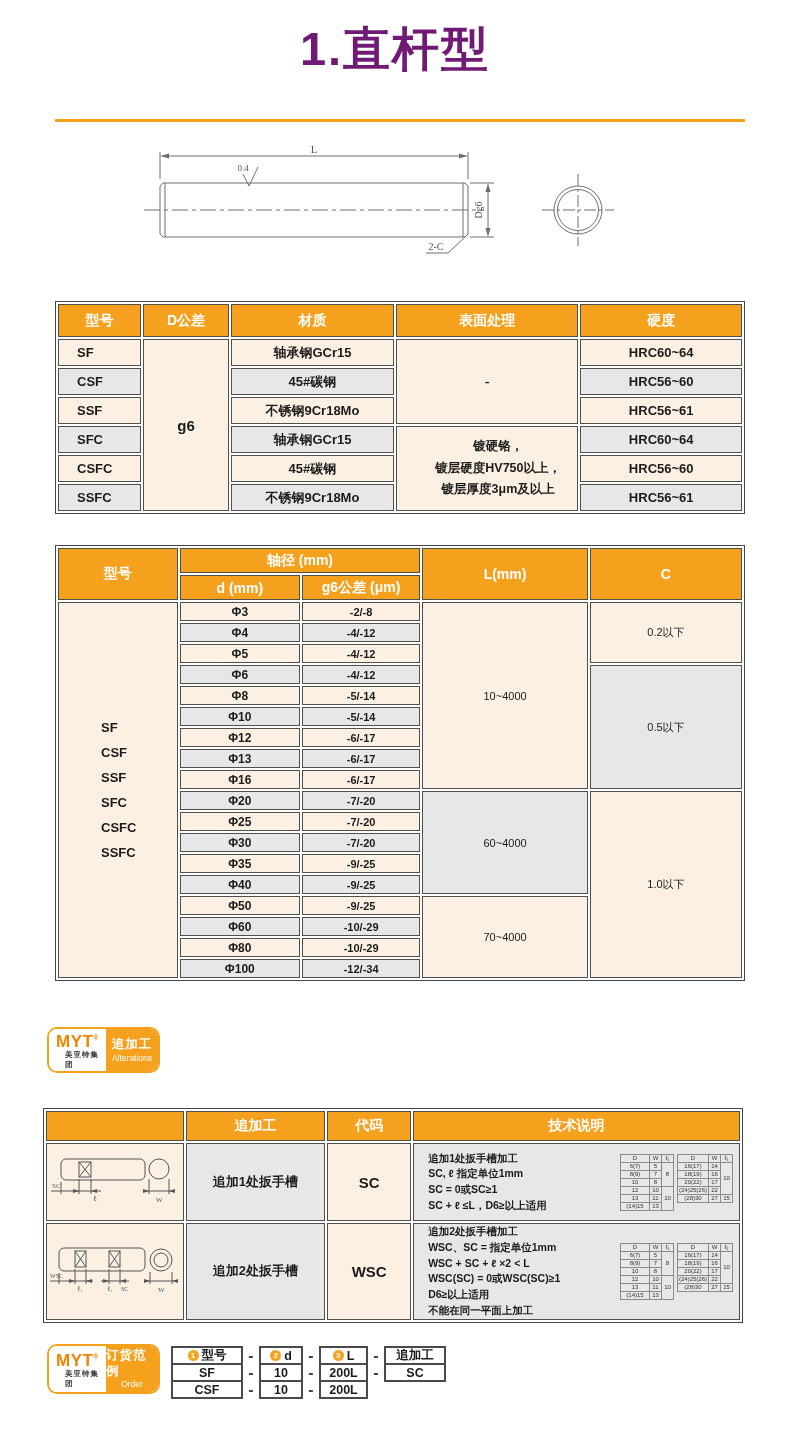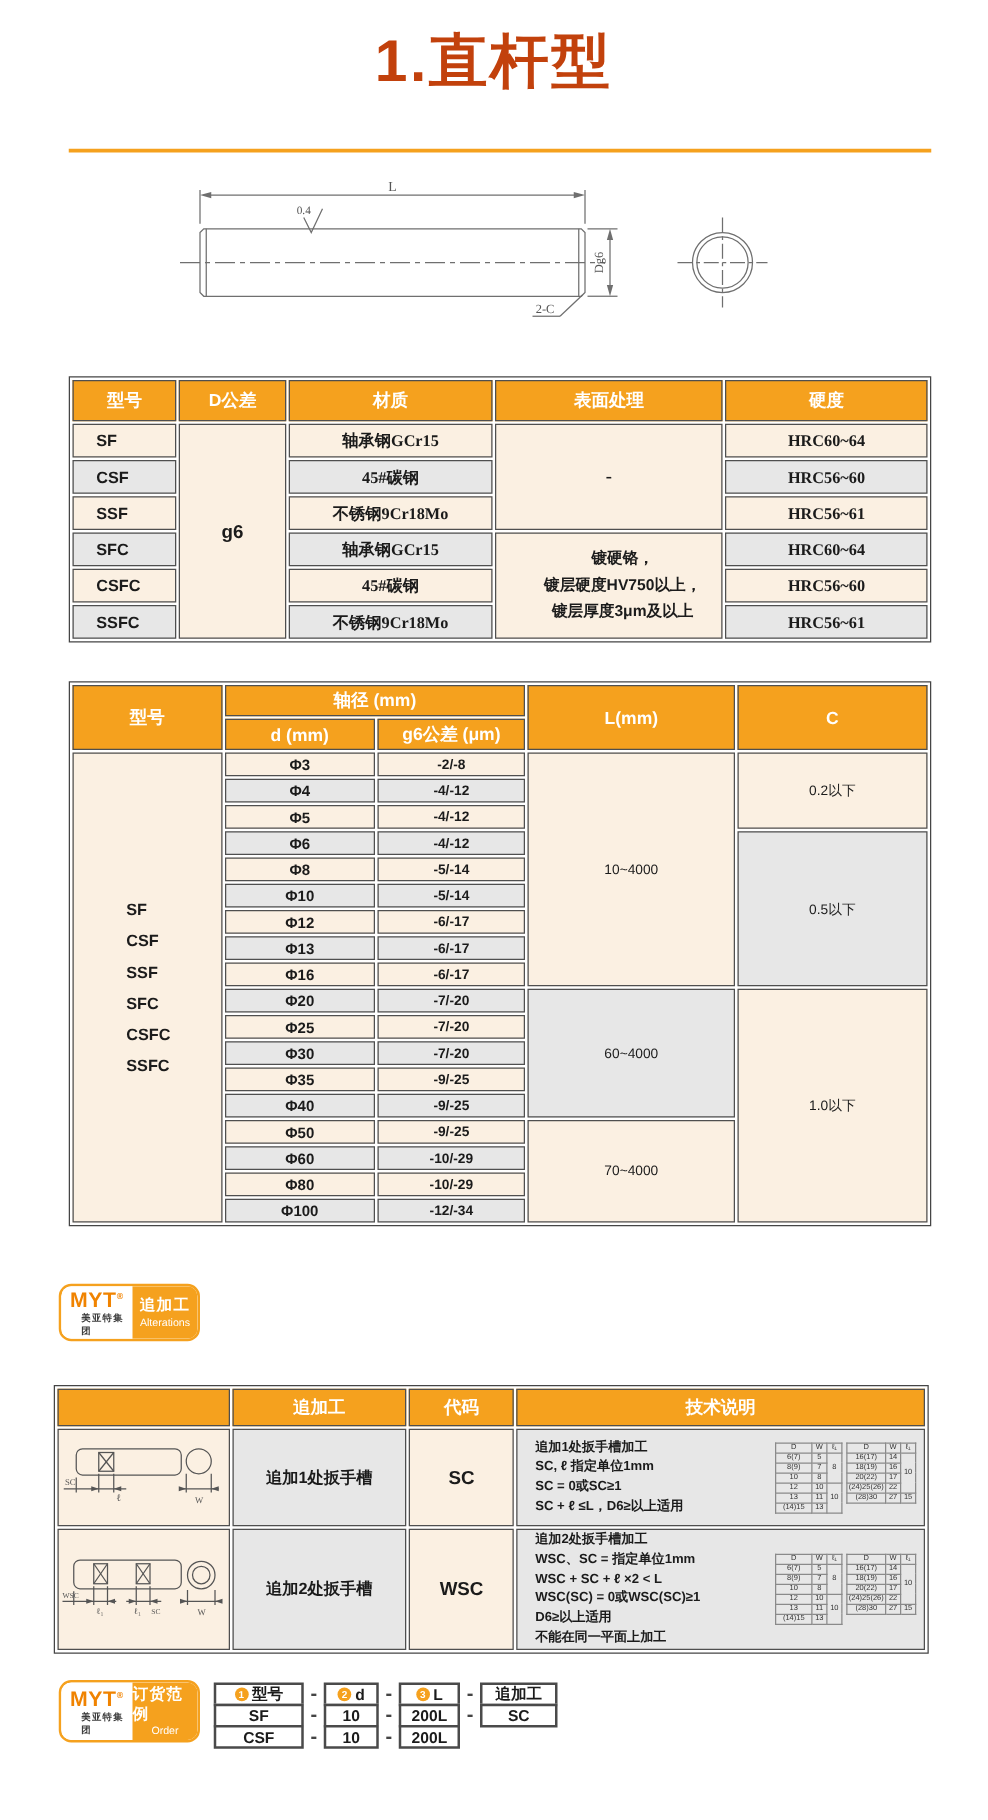--- a/index.html
+++ b/index.html
@@ -2,38 +2,38 @@
 <html><head>
 <meta charset="utf-8">
 <style>
   html,body{margin:0;padding:0;}
   body{width:790px;height:1456px;position:relative;background:#fff;
        font-family:"Liberation Sans",sans-serif;color:#1b1b1b;overflow:hidden;}
   .abs{position:absolute;}
 
   
   .page-title{top:18px;left:0;width:790px;text-align:center;
-    font-size:47px;font-weight:bold;color:#c2410c;letter-spacing:2px;}
+    font-size:47px;font-weight:bold;color:#701a75;letter-spacing:2px;}
   .divider{top:119px;left:55px;width:690px;height:3px;background:#F5A11E;}
 
   
   table.dt{border-collapse:separate;border-spacing:2px;table-layout:fixed;
     background:#fff;border:1px solid #454545;}
   table.dt td,table.dt th{border:1px solid #4f4f4f;text-align:center;
     vertical-align:middle;padding:0;overflow:hidden;}
   .hd{background:#F5A11E;color:#fff;font-weight:bold;font-size:14px;}
   .cream{background:#FBF0E2;}
   .grey{background:#E7E7E7;}
 
   
   .t1{top:301px;left:55px;width:690px;}
   .t1 tr{height:27px;}
   .t1 tr.hrow{height:33px;}
   .t1 .model{font-weight:bold;font-size:13px;text-align:left;padding-left:18px;}
-  .t1 .mat,.t1 .hardn{font-size:13px;font-weight:600;font-family:Liberation Serif, serif;}
+  .t1 .mat,.t1 .hardn{font-size:13px;font-weight:600;}
   .t1 .gtol{font-size:15px;font-weight:600;}
   .t1 .plated{text-align:center;padding-left:22px;font-size:12.5px;font-weight:600;line-height:1.75;}
 
   
   .t2{top:545px;left:55px;width:690px;}
   .t2 tr{height:19px;}
   .t2 tr.hrow{height:25px;}
   .t2 .dcell{font-size:12px;font-weight:600;}
   .t2 .tolcell{font-size:11px;font-weight:600;}
   .t2 .bigcell{font-size:11px;font-weight:400;}

